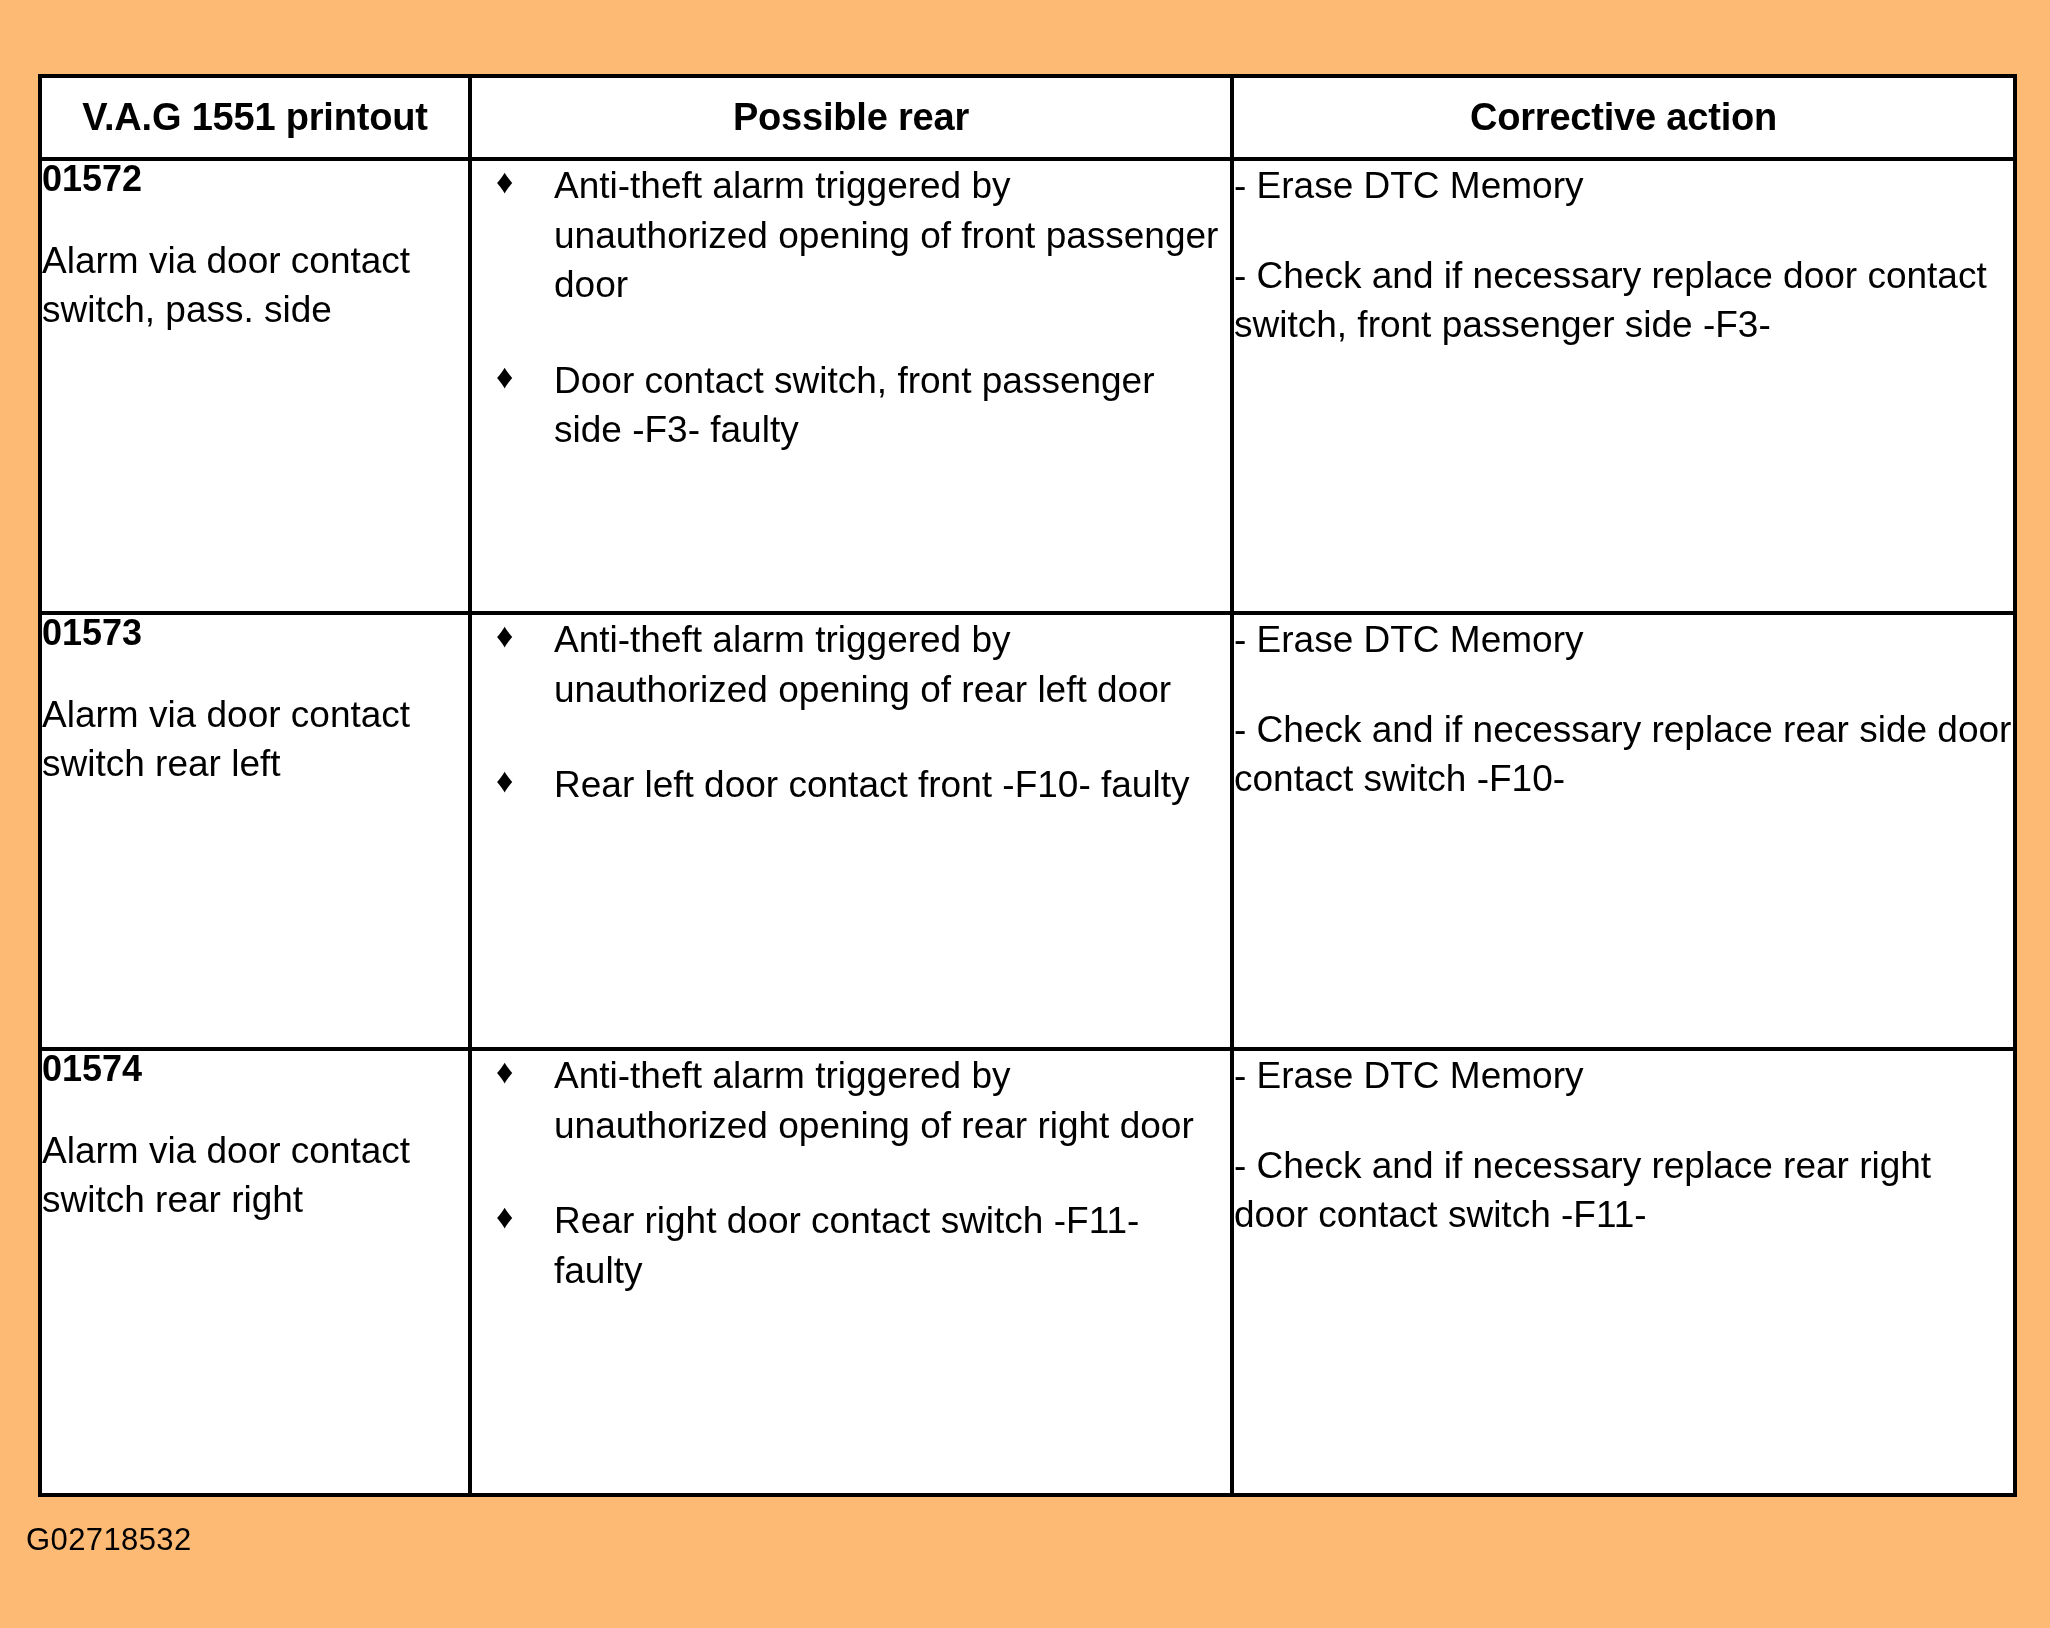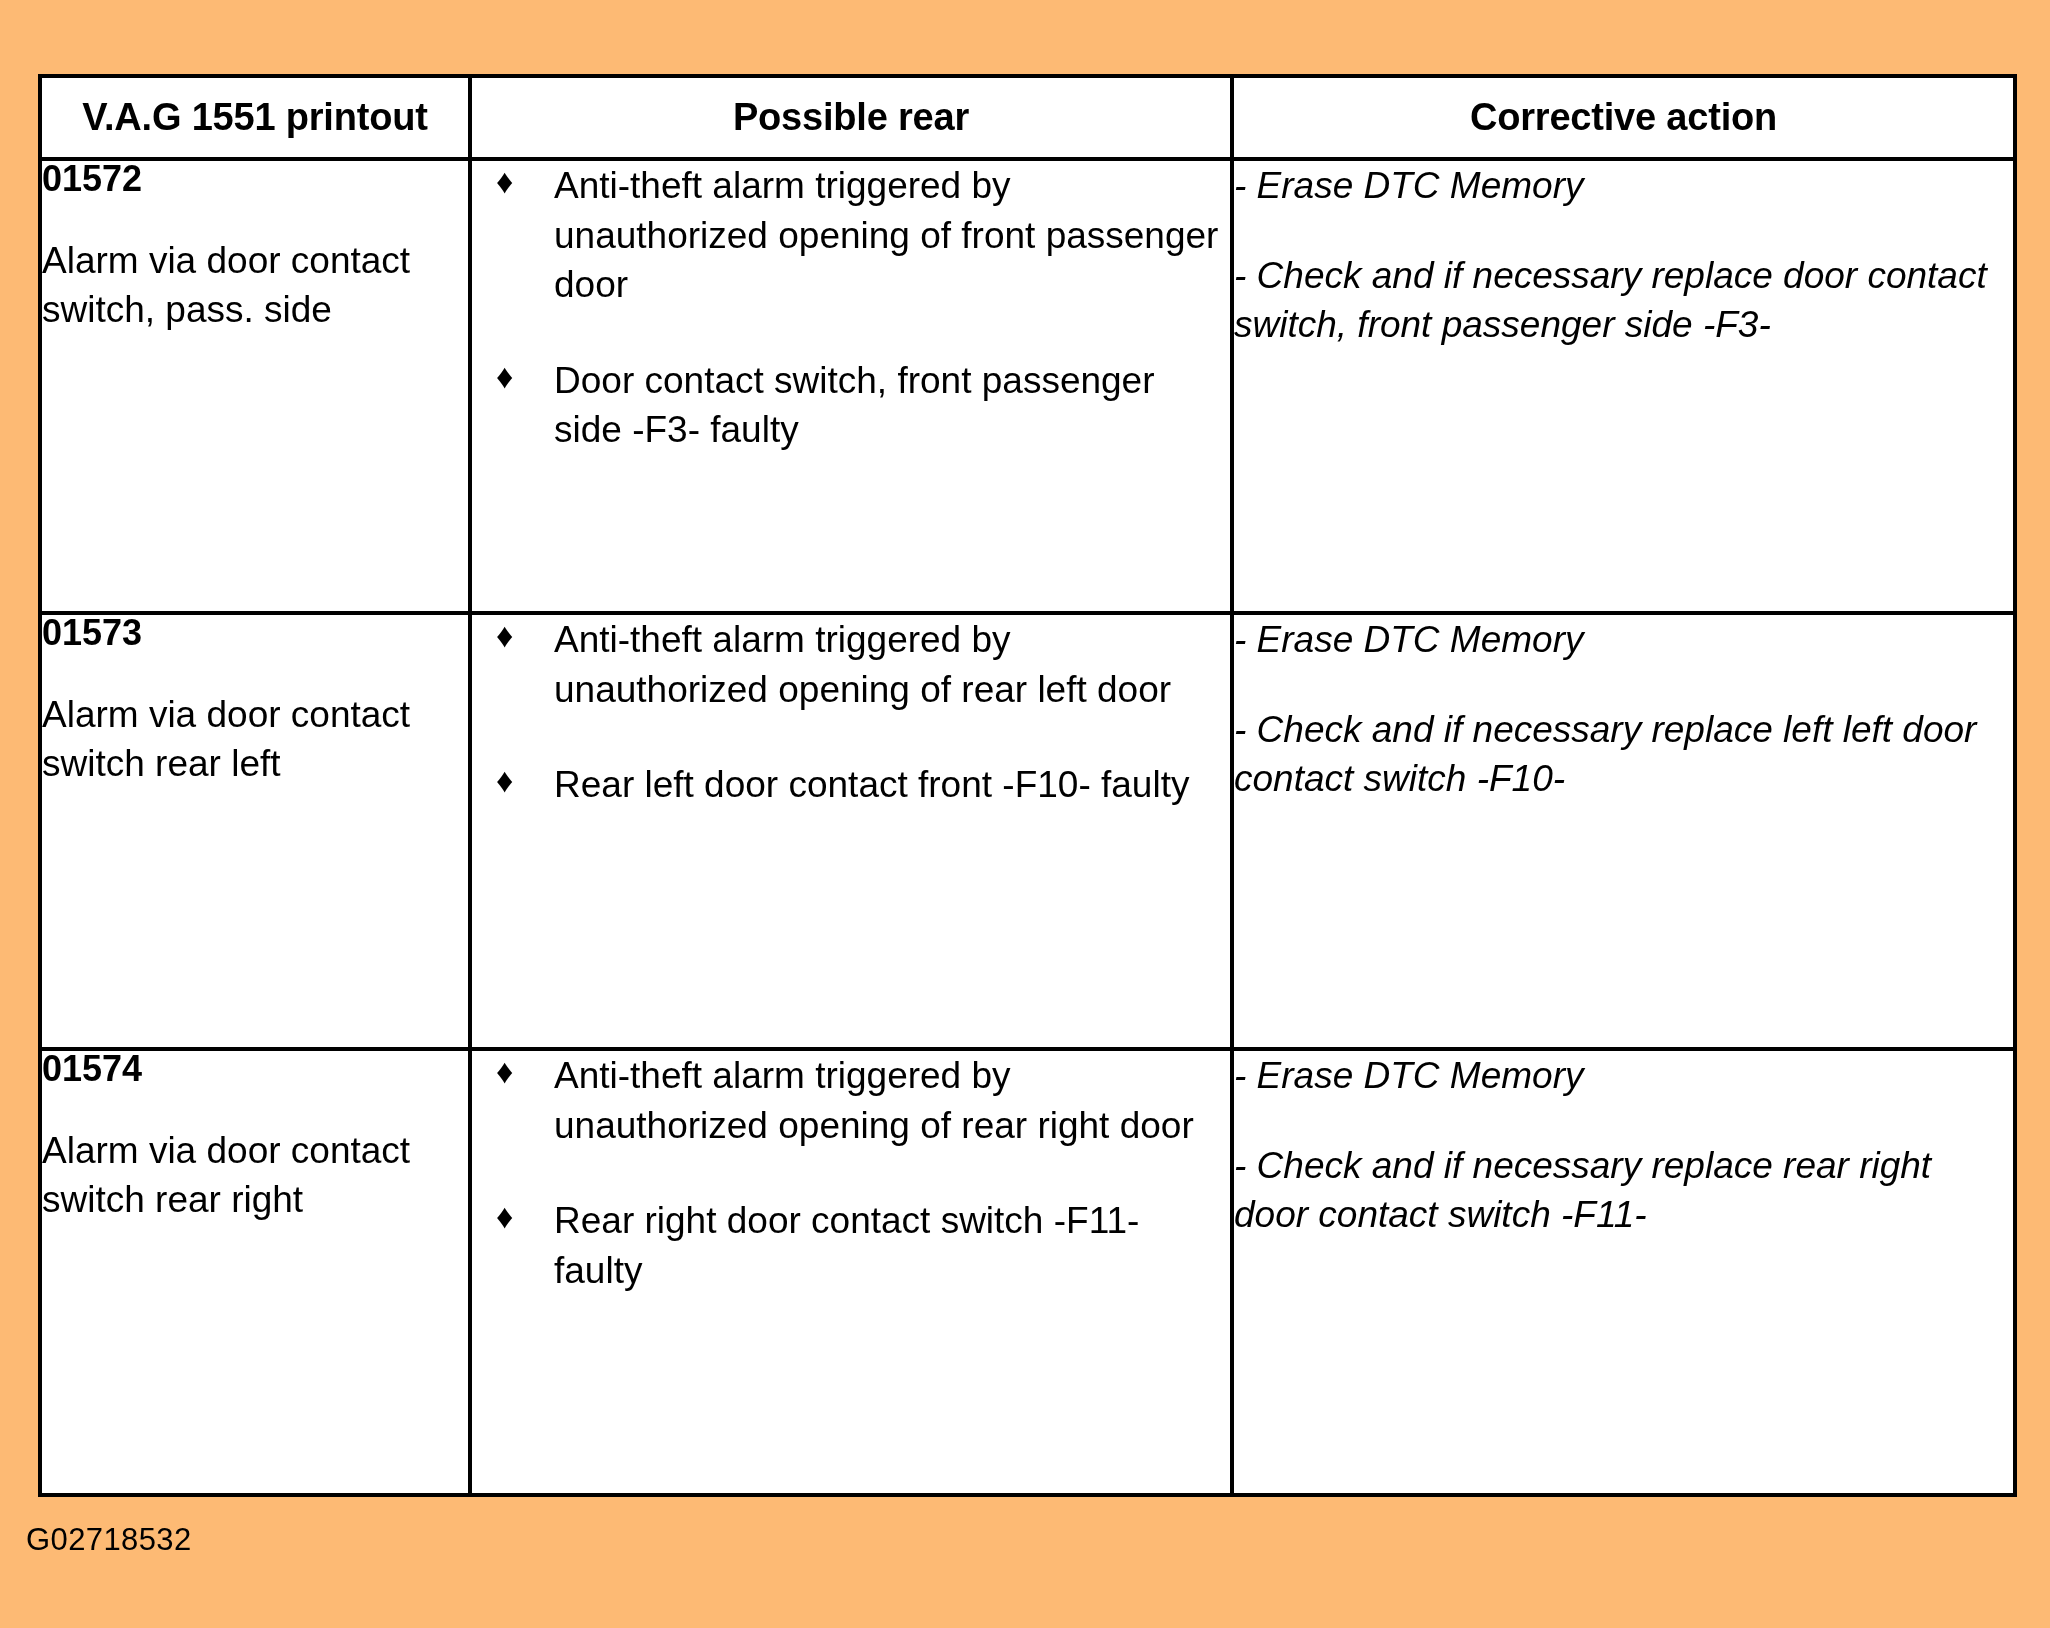--- a/index.html
+++ b/index.html
@@ -99,21 +99,20 @@
     top: -2px;
     width: 40px;
     font-size: 34px;
     line-height: 1.34;
     text-align: left;
   }
 
   .action-cell {
     padding: 0 22px 0 24px;
     vertical-align: middle;
-    font-style: italic;
   }
   .action-line {
     display: block;
     font-size: 37px;
     line-height: 1.34;
     margin-bottom: 40px;
   }
   .action-line:last-child { margin-bottom: 0; }
 
   
@@ -200,21 +199,21 @@
               <span>Anti-theft alarm triggered by unauthorized opening of rear left door</span>
             </li>
             <li class="bullet-item">
               <span class="bullet-glyph">♦</span>
               <span>Rear left door contact front -F10- faulty</span>
             </li>
           </ul>
         </td>
         <td class="action-cell">
           <span class="action-line">- Erase DTC Memory</span>
-          <span class="action-line">- Check and if necessary replace left left door contact switch -F10-</span>
+          <span class="action-line">- Check and if necessary replace rear side door contact switch -F10-</span>
         </td>
       </tr>
 
       <tr class="row-3">
         <td class="code-cell">
           <span class="code-number">01574</span>
           <span class="code-desc">Alarm via door contact switch rear right</span>
         </td>
         <td class="cause-cell">
           <ul class="bullet-list">

